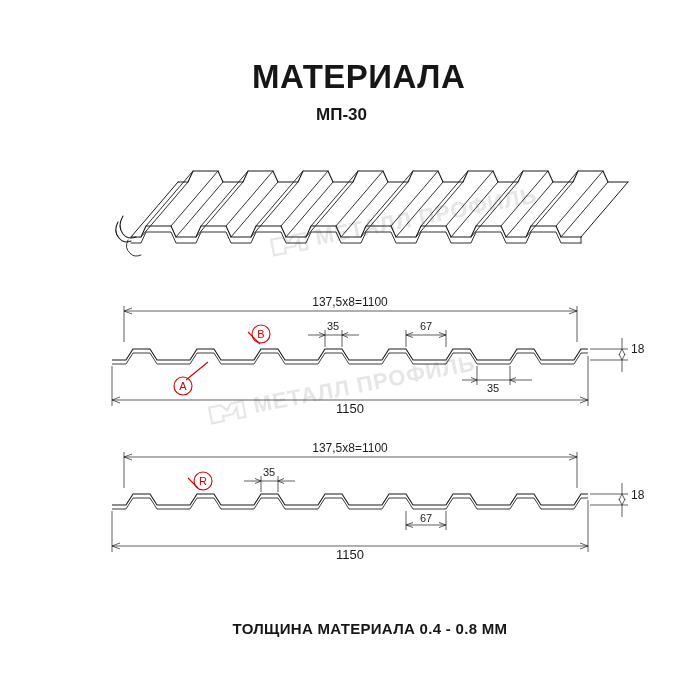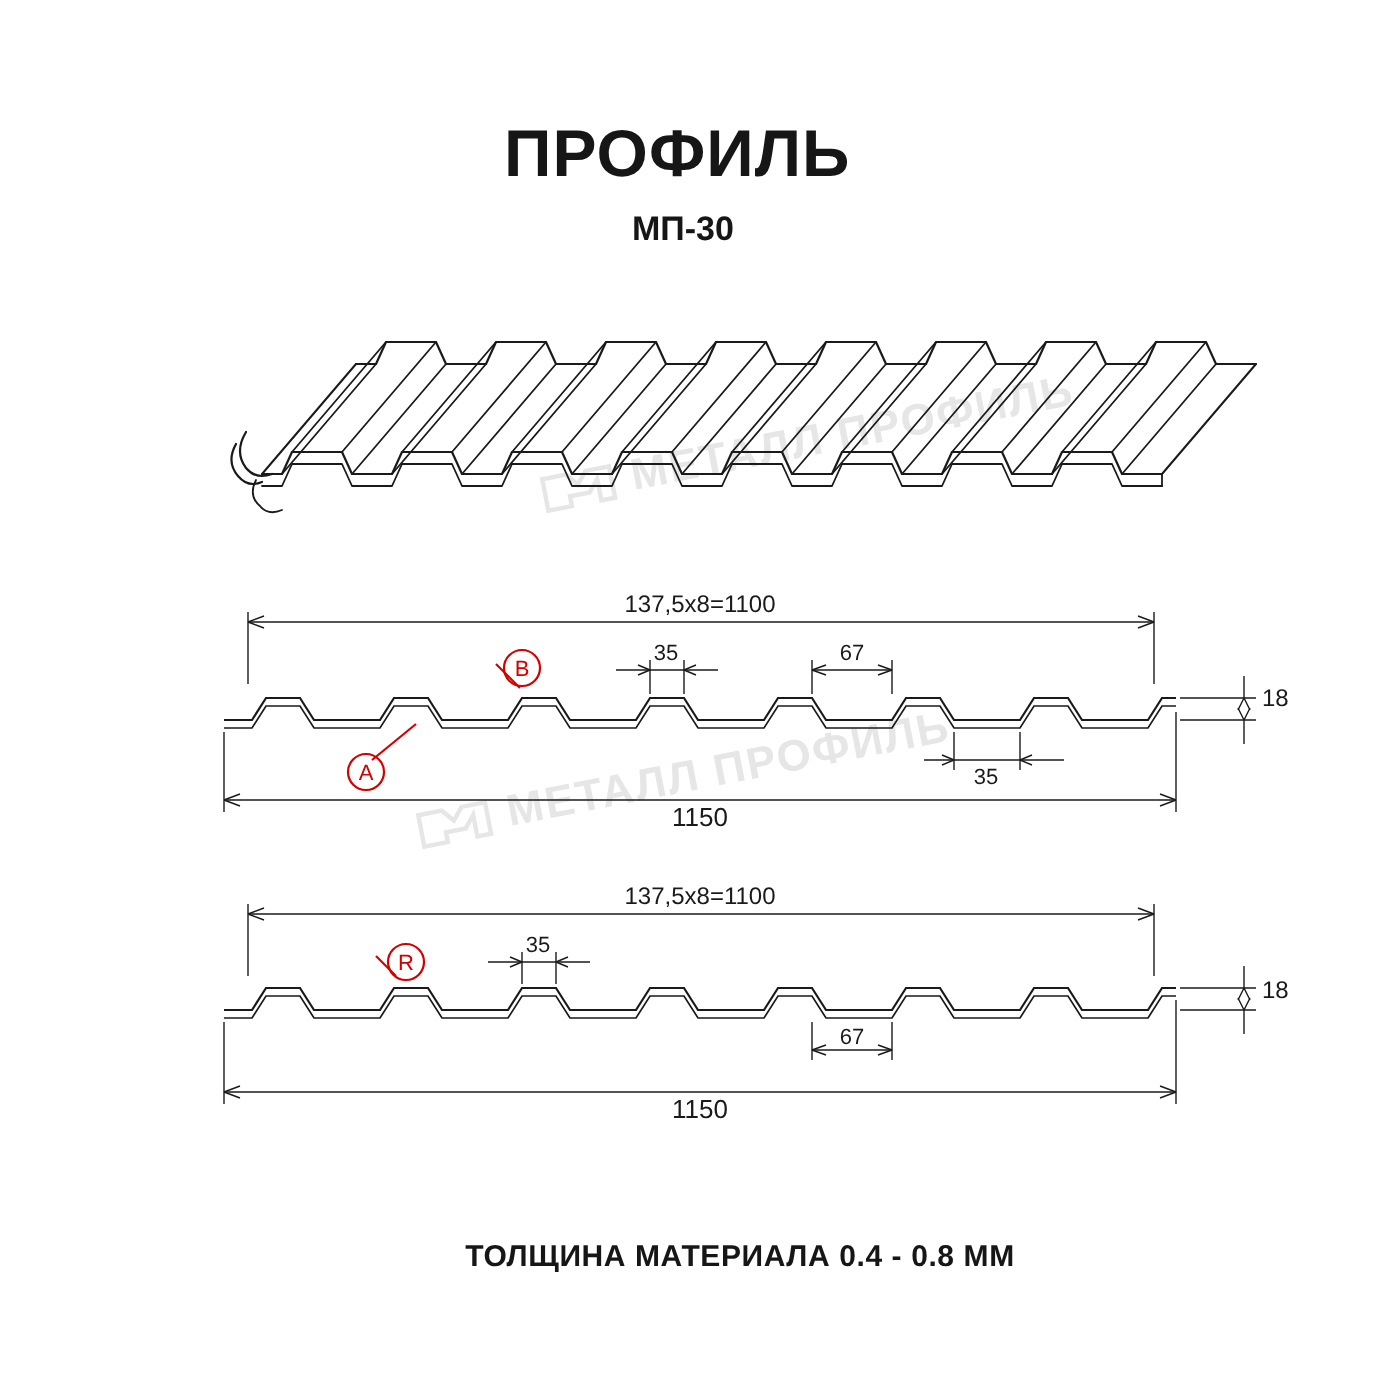--- a/index.html
+++ b/index.html
@@ -63,21 +63,21 @@
     color: #161616;
     letter-spacing: 0.3px;
     margin-left: 40px;
   }
 </style>
 </head>
 <body>
 
 <div class="page">
 
-  <div class="title">ПРОФИЛЬ</div>
+  <div class="title">МАТЕРИАЛА</div>
   <div class="subtitle">МП-30</div>
 
   <div class="wm wm-1">
     <svg class="wm-mark" viewBox="0 0 38 22">
       <path d="M2 20 L2 4 L14 4 L19 10 L24 4 L36 4 L36 20 L29 20 L29 9 L24 15 L14 15 L14 20 Z" fill="none" stroke="#e6e6e6" stroke-width="2.2"></path>
     </svg><span>МЕТАЛЛ ПРОФИЛЬ</span>
   </div>
   <div class="wm wm-2">
     <svg class="wm-mark" viewBox="0 0 38 22">
       <path d="M2 20 L2 4 L14 4 L19 10 L24 4 L36 4 L36 20 L29 20 L29 9 L24 15 L14 15 L14 20 Z" fill="none" stroke="#e6e6e6" stroke-width="2.2"></path>

